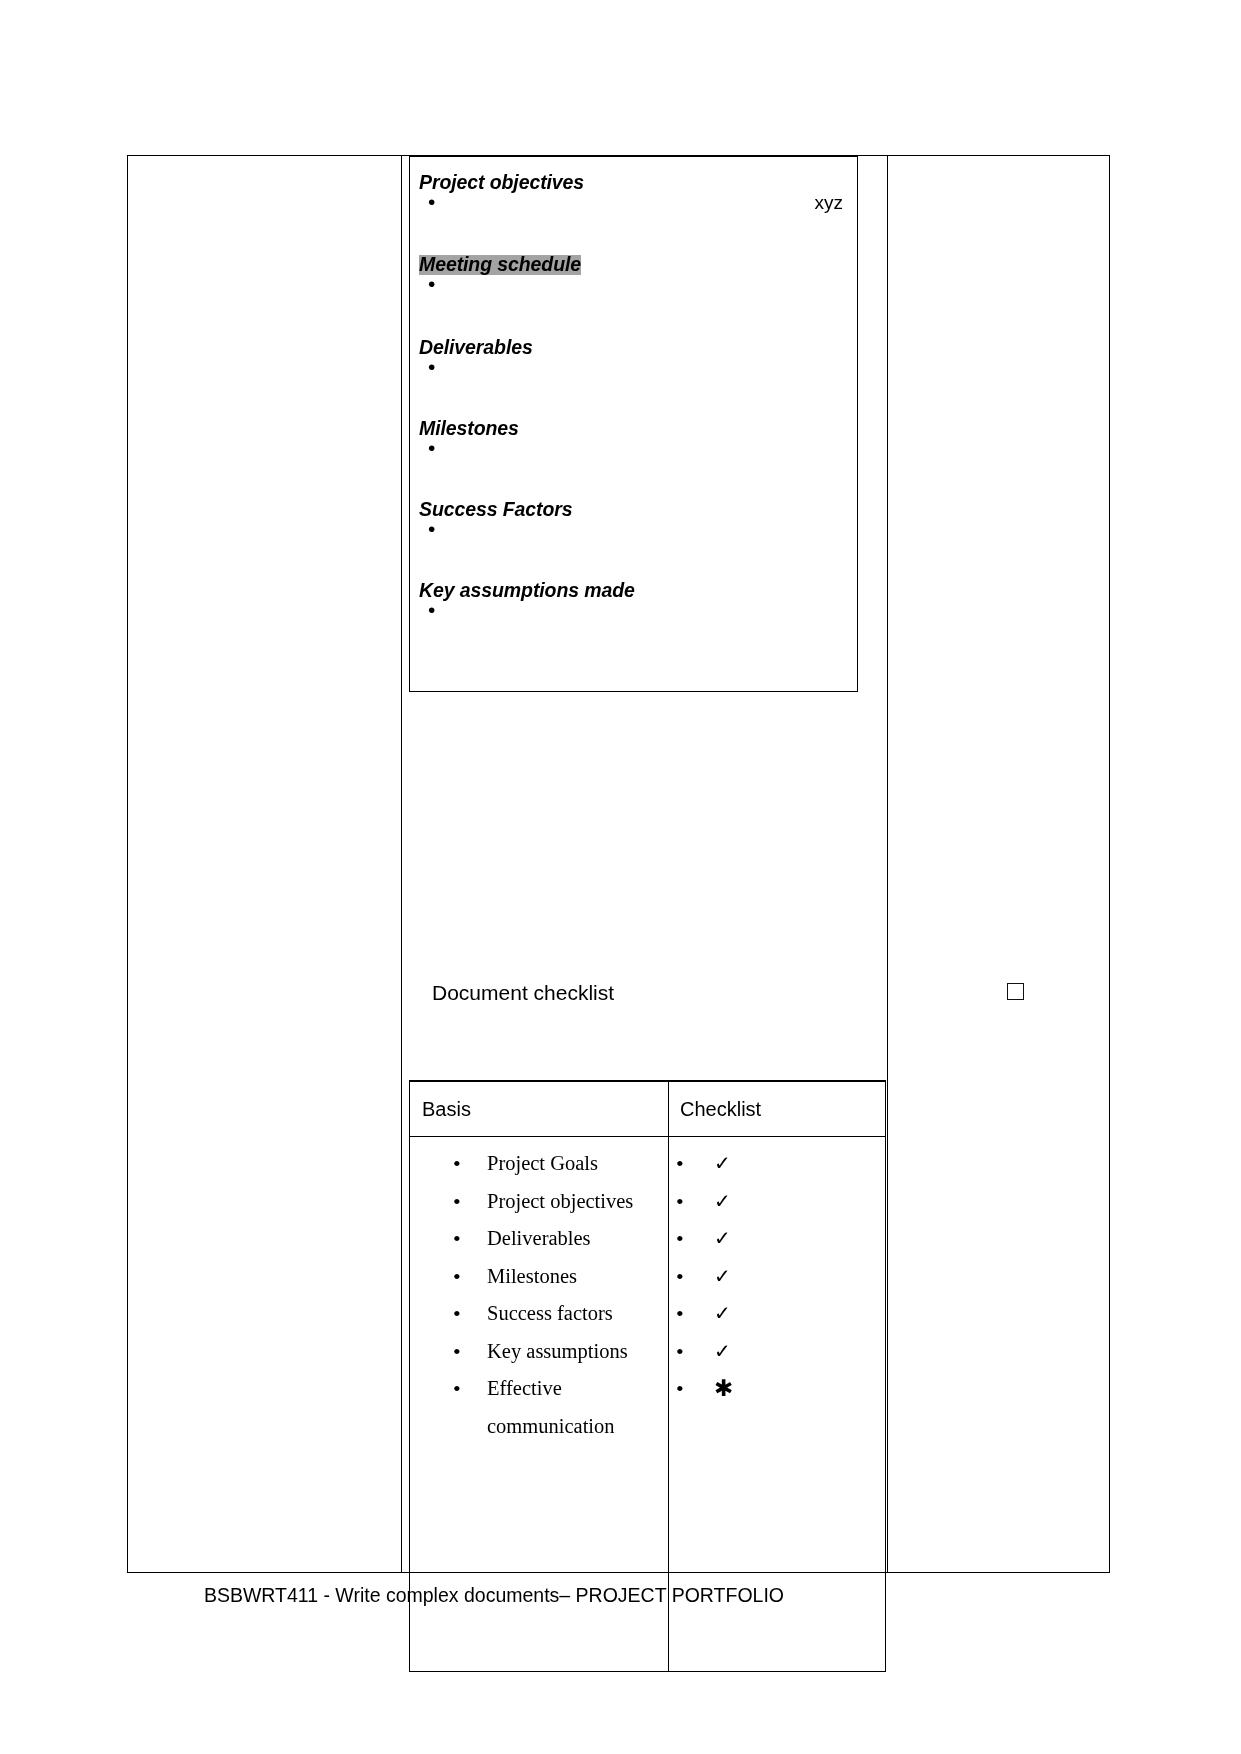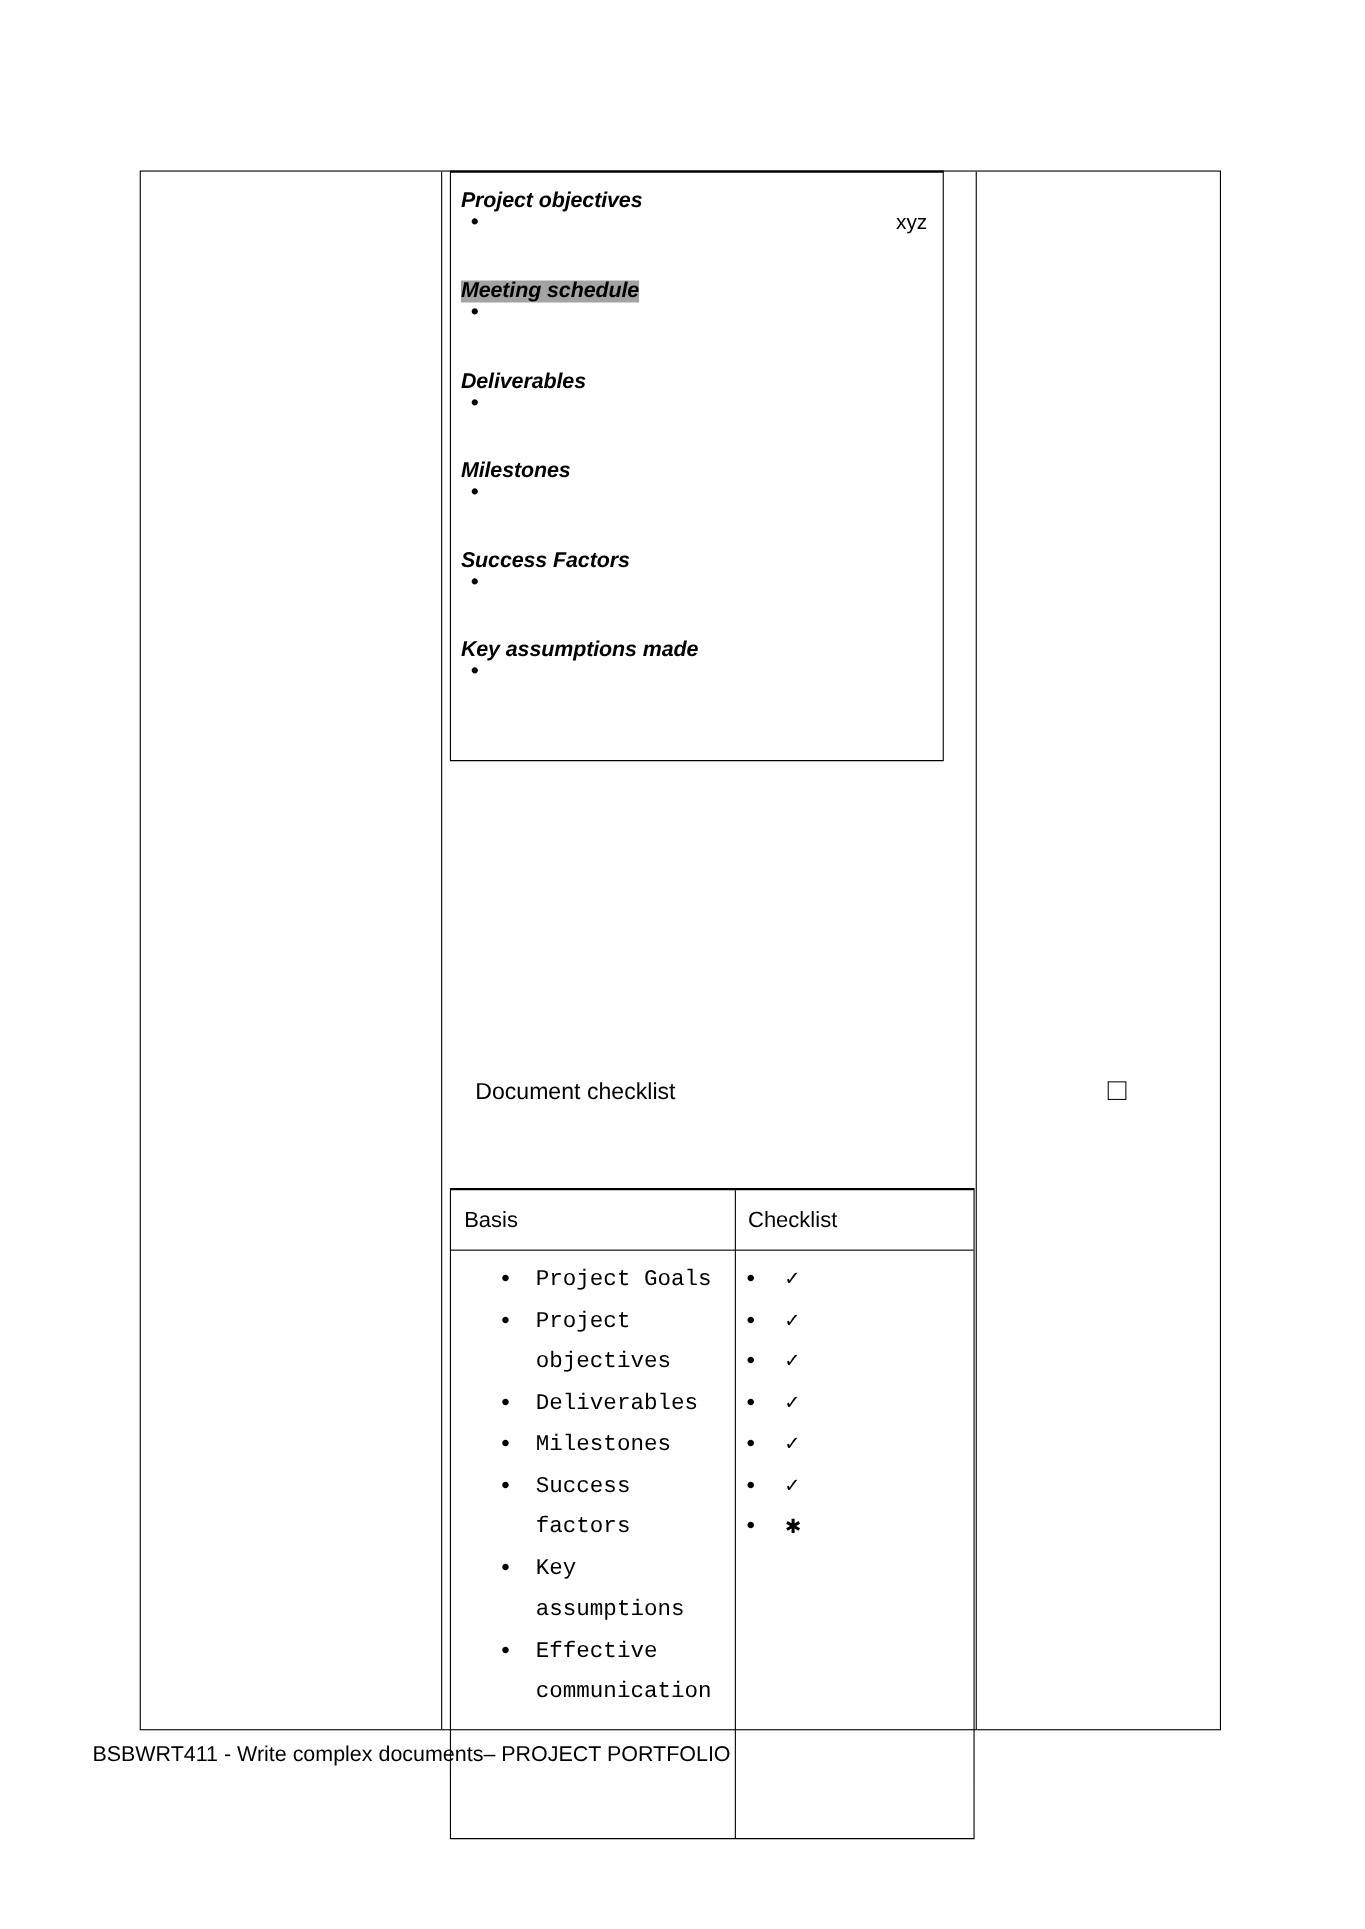--- a/index.html
+++ b/index.html
@@ -173,21 +173,21 @@
     margin: 0;
     padding: 0;
     position: absolute;
     top: 8px;
   }
   .cl-list.basis-list { left: 0; width: 258px; }
   .cl-list.mark-list  { left: 258px; width: 219px; }
 
   .cl-list li {
     position: relative;
-    font-family: Liberation Mono, monospace;
+    font-family: Liberation Serif, serif;
     font-size: 20.5px;
     line-height: 37.5px;
     min-height: 37.5px;
   }
   .cl-list.basis-list li {
     padding-left: 77px;
   }
   .cl-list.basis-list li::before {
     content: "\2022";
     position: absolute;
@@ -224,20 +224,21 @@
     position: absolute;
     left: 84px;
     top: 1578px;
     width: 700px;
   }
   .footer-line {
     font-family: "Liberation Sans", sans-serif;
     font-size: 19.5px;
     line-height: 34px;
     white-space: nowrap;
+    text-align: right;
   }
   .footer-line .strong {
     font-weight: bold;
   }
 </style>
 </head>
 <body>
 
 <div class="page">
 

